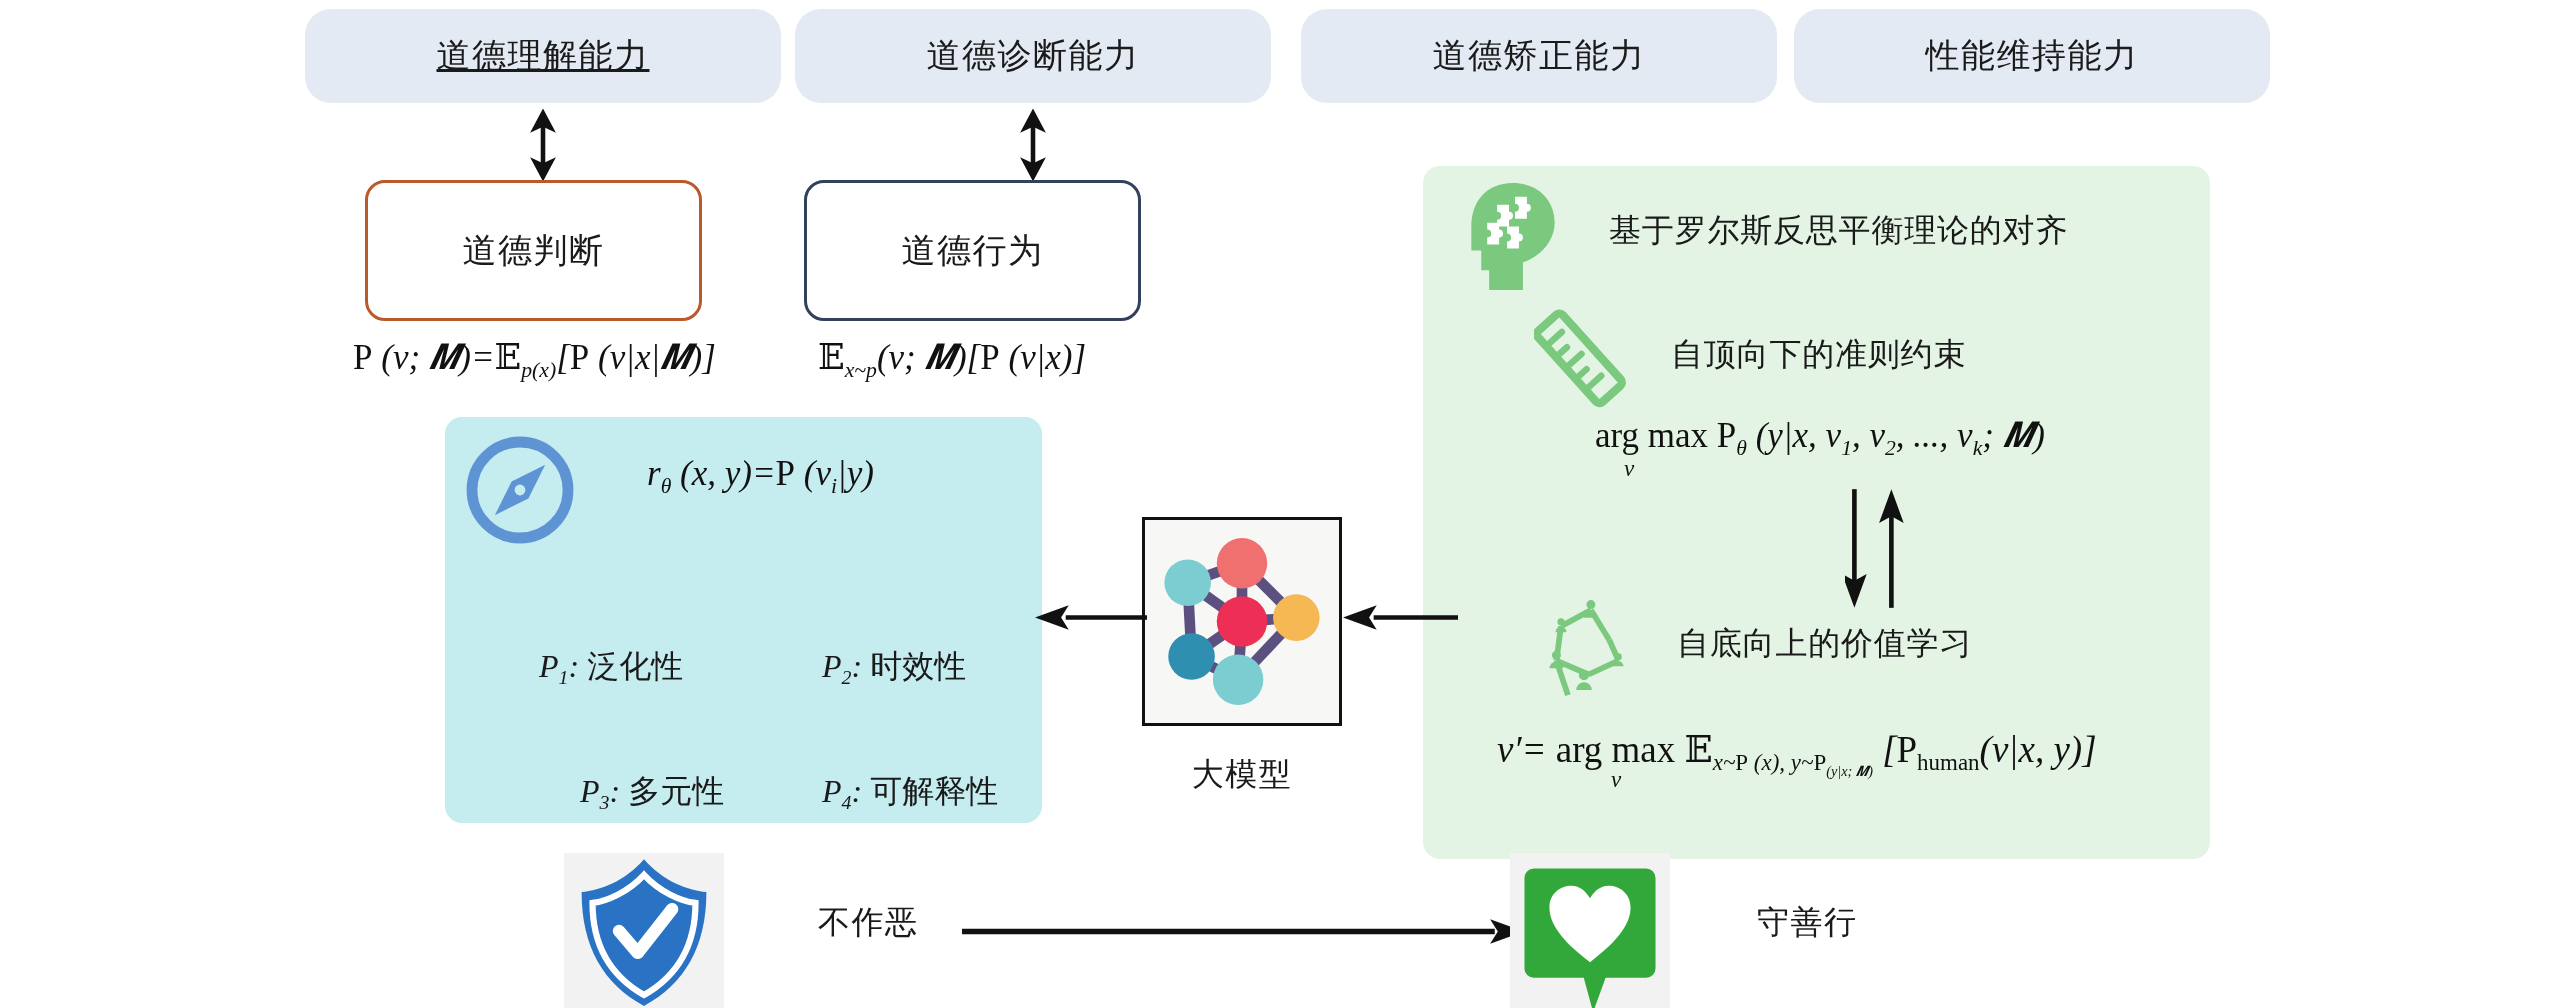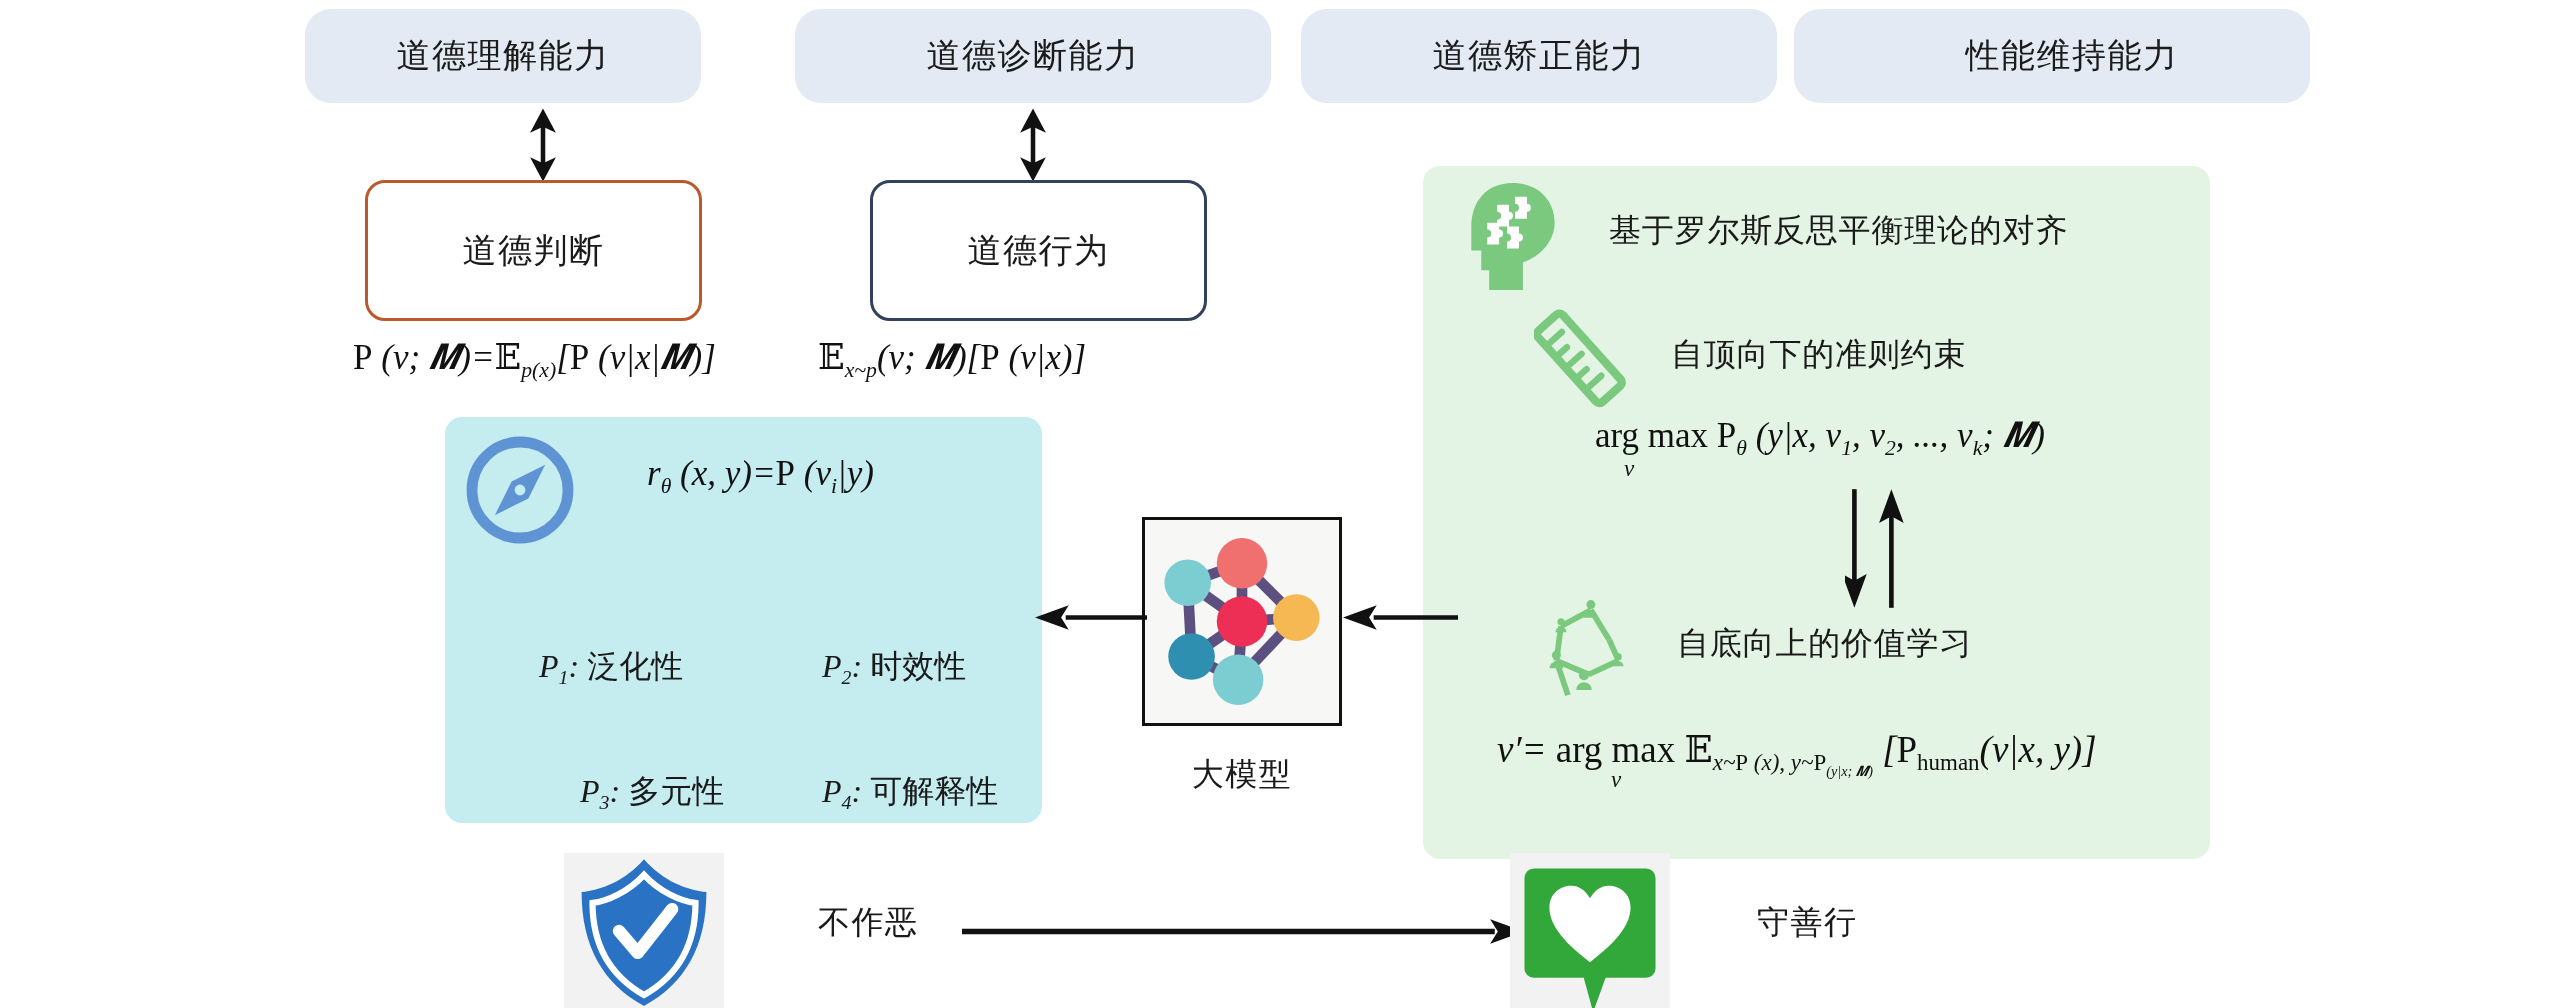--- a/index.html
+++ b/index.html
@@ -54,30 +54,30 @@
   .llm-cap{font-size:32px;letter-spacing:1.5px;text-align:center;}
 
   .bottom-label{font-size:32px;letter-spacing:1.5px;white-space:nowrap;}
 
   .icon-tile{background:#f2f2f2;}
   svg{display:block;}
 </style>
 </head>
 <body>
 
-<div class="pill abs" style="left:305px;top:9.2px;width:396px;height:94px;">
+<div class="pill abs" style="left:305px;top:9.2px;width:476px;height:94px;text-decoration:underline;">
   <span>道德理解能力</span>
 </div>
 <div class="pill abs" style="left:795px;top:9.2px;width:476px;height:94px;">
   <span>道德诊断能力</span>
 </div>
 <div class="pill abs" style="left:1301px;top:9.2px;width:476px;height:94px;">
   <span>道德矫正能力</span>
 </div>
-<div class="pill abs" style="left:1794px;top:9.2px;width:476px;height:94px;padding-left:40px;">
+<div class="pill abs" style="left:1794px;top:9.2px;width:476px;height:94px;">
   <span>性能维持能力</span>
 </div>
 
 <div class="abs" style="left:524px;top:108px;width:38px;height:74px;">
   <svg width="38" height="74" viewBox="0 0 50 96">
     <line x1="25" y1="20" x2="25" y2="76" stroke="#111" stroke-width="6"></line>
     <polygon points="25,0 42,32 25,24 8,32" fill="#111"></polygon>
     <polygon points="25,96 42,64 25,72 8,64" fill="#111"></polygon>
   </svg>
 </div>
@@ -85,21 +85,21 @@
   <svg width="38" height="74" viewBox="0 0 50 96">
     <line x1="25" y1="20" x2="25" y2="76" stroke="#111" stroke-width="6"></line>
     <polygon points="25,0 42,32 25,24 8,32" fill="#111"></polygon>
     <polygon points="25,96 42,64 25,72 8,64" fill="#111"></polygon>
   </svg>
 </div>
 
 <div class="obox orange abs" style="left:365px;top:180px;width:331px;height:135px;">
   <span>道德判断</span>
 </div>
-<div class="obox navy abs" style="left:870px;top:180px;width:331px;height:135px;">
+<div class="obox navy abs" style="left:804px;top:180px;width:331px;height:135px;">
   <span>道德行为</span>
 </div>
 
 <div class="abs formula" style="left:353px;top:337px;font-size:35px;">
   <span class="up">P</span>&nbsp;(<i>v</i>;&nbsp;<span style="font-family:'Liberation Serif',serif;">𝑴</span>)=<span class="bb">𝔼</span><sub><i>p</i>(<i>x</i>)</sub>[<span class="up">P</span>&nbsp;(<i>v</i>|<i>x</i>|<span>𝑴</span>)]
 </div>
 <div class="abs formula" style="left:818px;top:337px;font-size:35px;">
   <span class="bb">𝔼</span><sub><i>x</i>~<i>p</i></sub>(<i>v</i>;&nbsp;<span>𝑴</span>)[<span class="up">P</span>&nbsp;(<i>v</i>|<i>x</i>)]
 </div>
 

